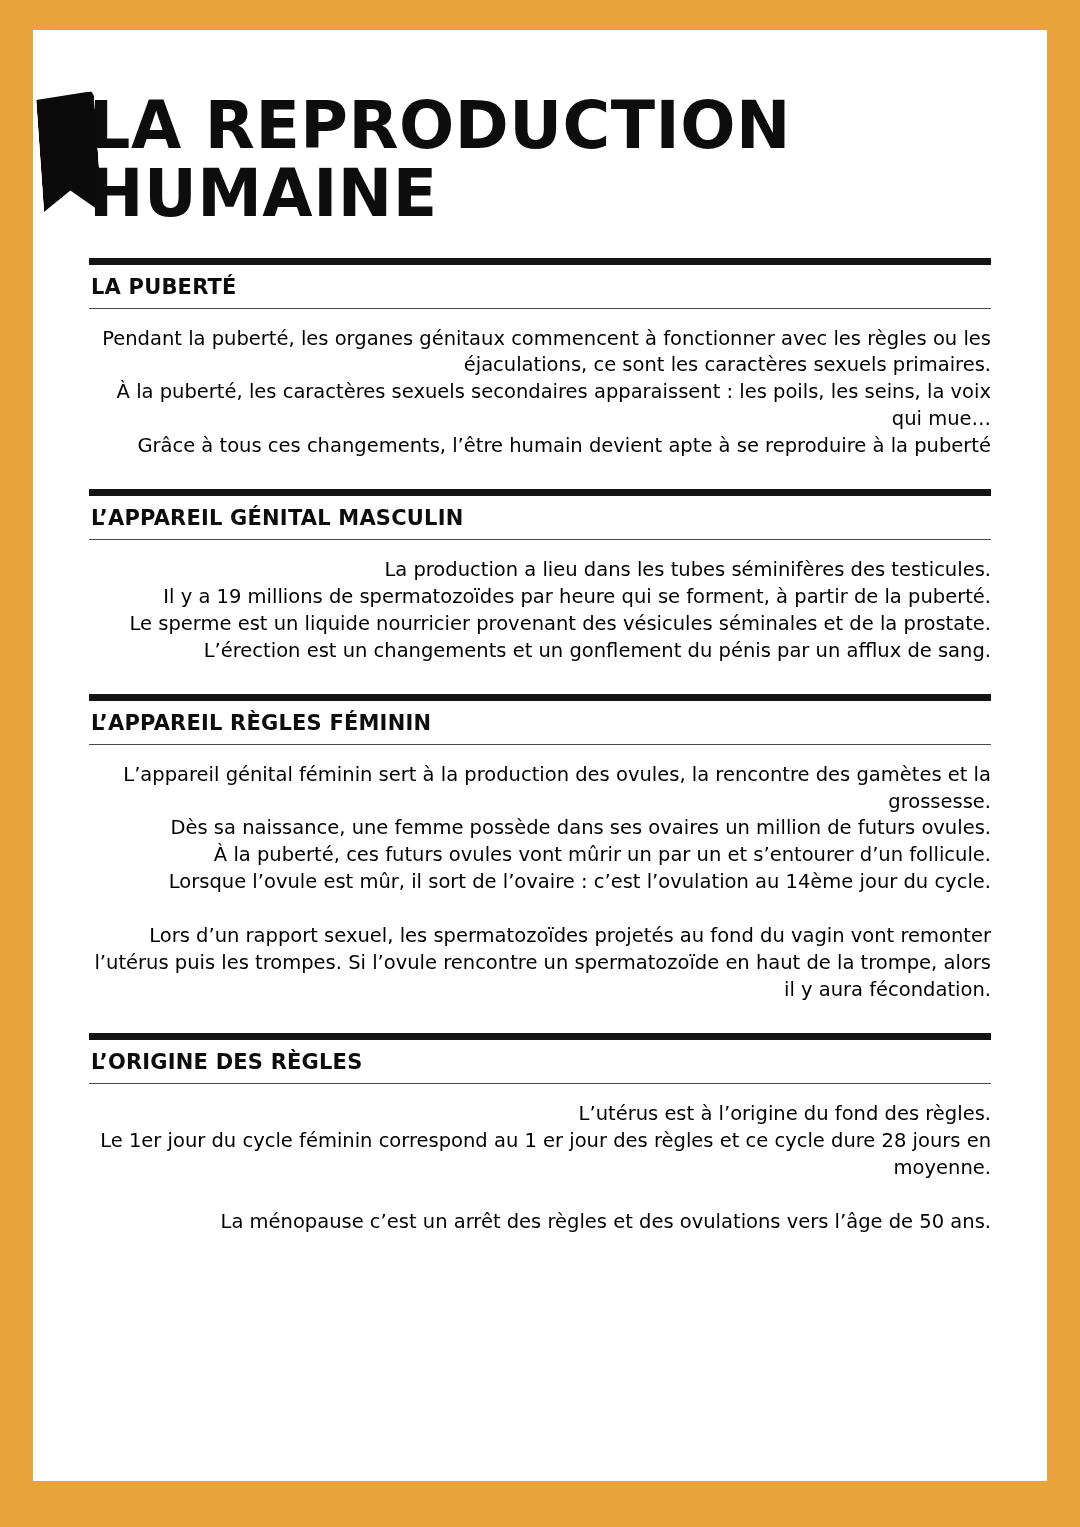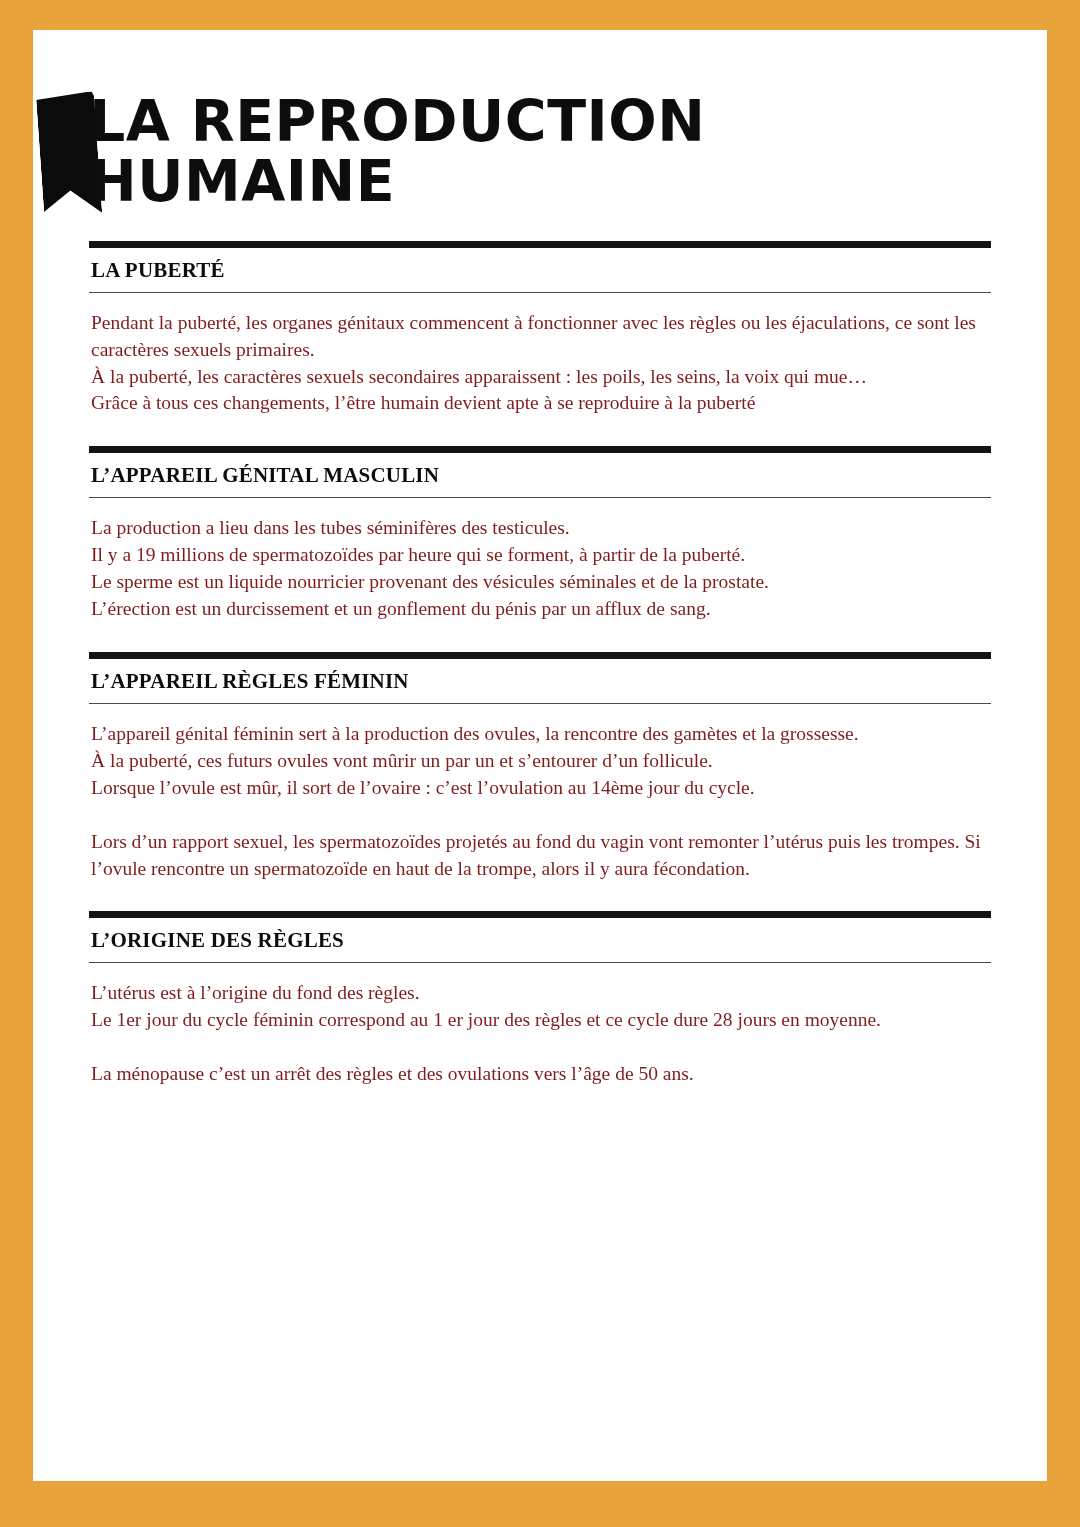--- a/index.html
+++ b/index.html
@@ -35,29 +35,29 @@
   }
 
   .content {
     position: absolute;
     left: 89px;
     right: 89px;
     top: 92px;
   }
 
   .doc-title {
-    font-size: 57px;
+    font-size: 65px;
     line-height: 1.05;
     font-weight: 700;
     color: #0d0d0d;
     letter-spacing: 0.5px;
     margin-bottom: 24px;
   }
 
-  section { margin-top: 29px; font-family: Liberation Serif, serif; }
+  section { margin-top: 29px; }
 
   .bar {
     height: 7px;
     background: #141414;
   }
 
   .section-title {
     font-size: 21px;
     font-weight: 700;
     color: #0d0d0d;
@@ -67,22 +67,23 @@
 
   .rule {
     height: 1px;
     background: #4a4a4a;
     margin-bottom: 17px;
   }
 
   .body p {
     font-size: 19.5px;
     line-height: 1.38;
-    color: #7f1d1d;
+    color: #000000;
     padding-left: 2px;
+    text-align: right;
   }
 
   .body p.gap { margin-top: 27px; }
 </style>
 </head>
 <body>
 
 <div class="page">
   <div class="sheet"></div>
   <div class="bookmark"></div>
@@ -106,30 +107,31 @@
     </section>
 
     <section>
       <div class="bar"></div>
       <div class="section-title">L’APPAREIL GÉNITAL MASCULIN</div>
       <div class="rule"></div>
       <div class="body">
         <p>La production a lieu dans les tubes séminifères des testicules.</p>
         <p>Il y a 19 millions de spermatozoïdes par heure qui se forment, à partir de la puberté.</p>
         <p>Le sperme est un liquide nourricier provenant des vésicules séminales et de la prostate.</p>
-        <p>L’érection est un durcissement et un gonflement du pénis par un afflux de sang.</p>
+        <p>L’érection est un changements et un gonflement du pénis par un afflux de sang.</p>
       </div>
     </section>
 
     <section>
       <div class="bar"></div>
       <div class="section-title">L’APPAREIL RÈGLES FÉMININ</div>
       <div class="rule"></div>
       <div class="body">
         <p>L’appareil génital féminin sert à la production des ovules, la rencontre des gamètes et la grossesse.</p>
+        <p>Dès sa naissance, une femme possède dans ses ovaires un million de futurs ovules.</p>
         <p>À la puberté, ces futurs ovules vont mûrir un par un et s’entourer d’un follicule.</p>
         <p>Lorsque l’ovule est mûr, il sort de l’ovaire : c’est l’ovulation au 14ème jour du cycle.</p>
         <p class="gap">Lors d’un rapport sexuel, les spermatozoïdes projetés au fond du vagin vont remonter l’utérus puis les trompes. Si l’ovule rencontre un spermatozoïde en haut de la trompe, alors il y aura fécondation.</p>
       </div>
     </section>
 
     <section>
       <div class="bar"></div>
       <div class="section-title">L’ORIGINE DES RÈGLES</div>
       <div class="rule"></div>

